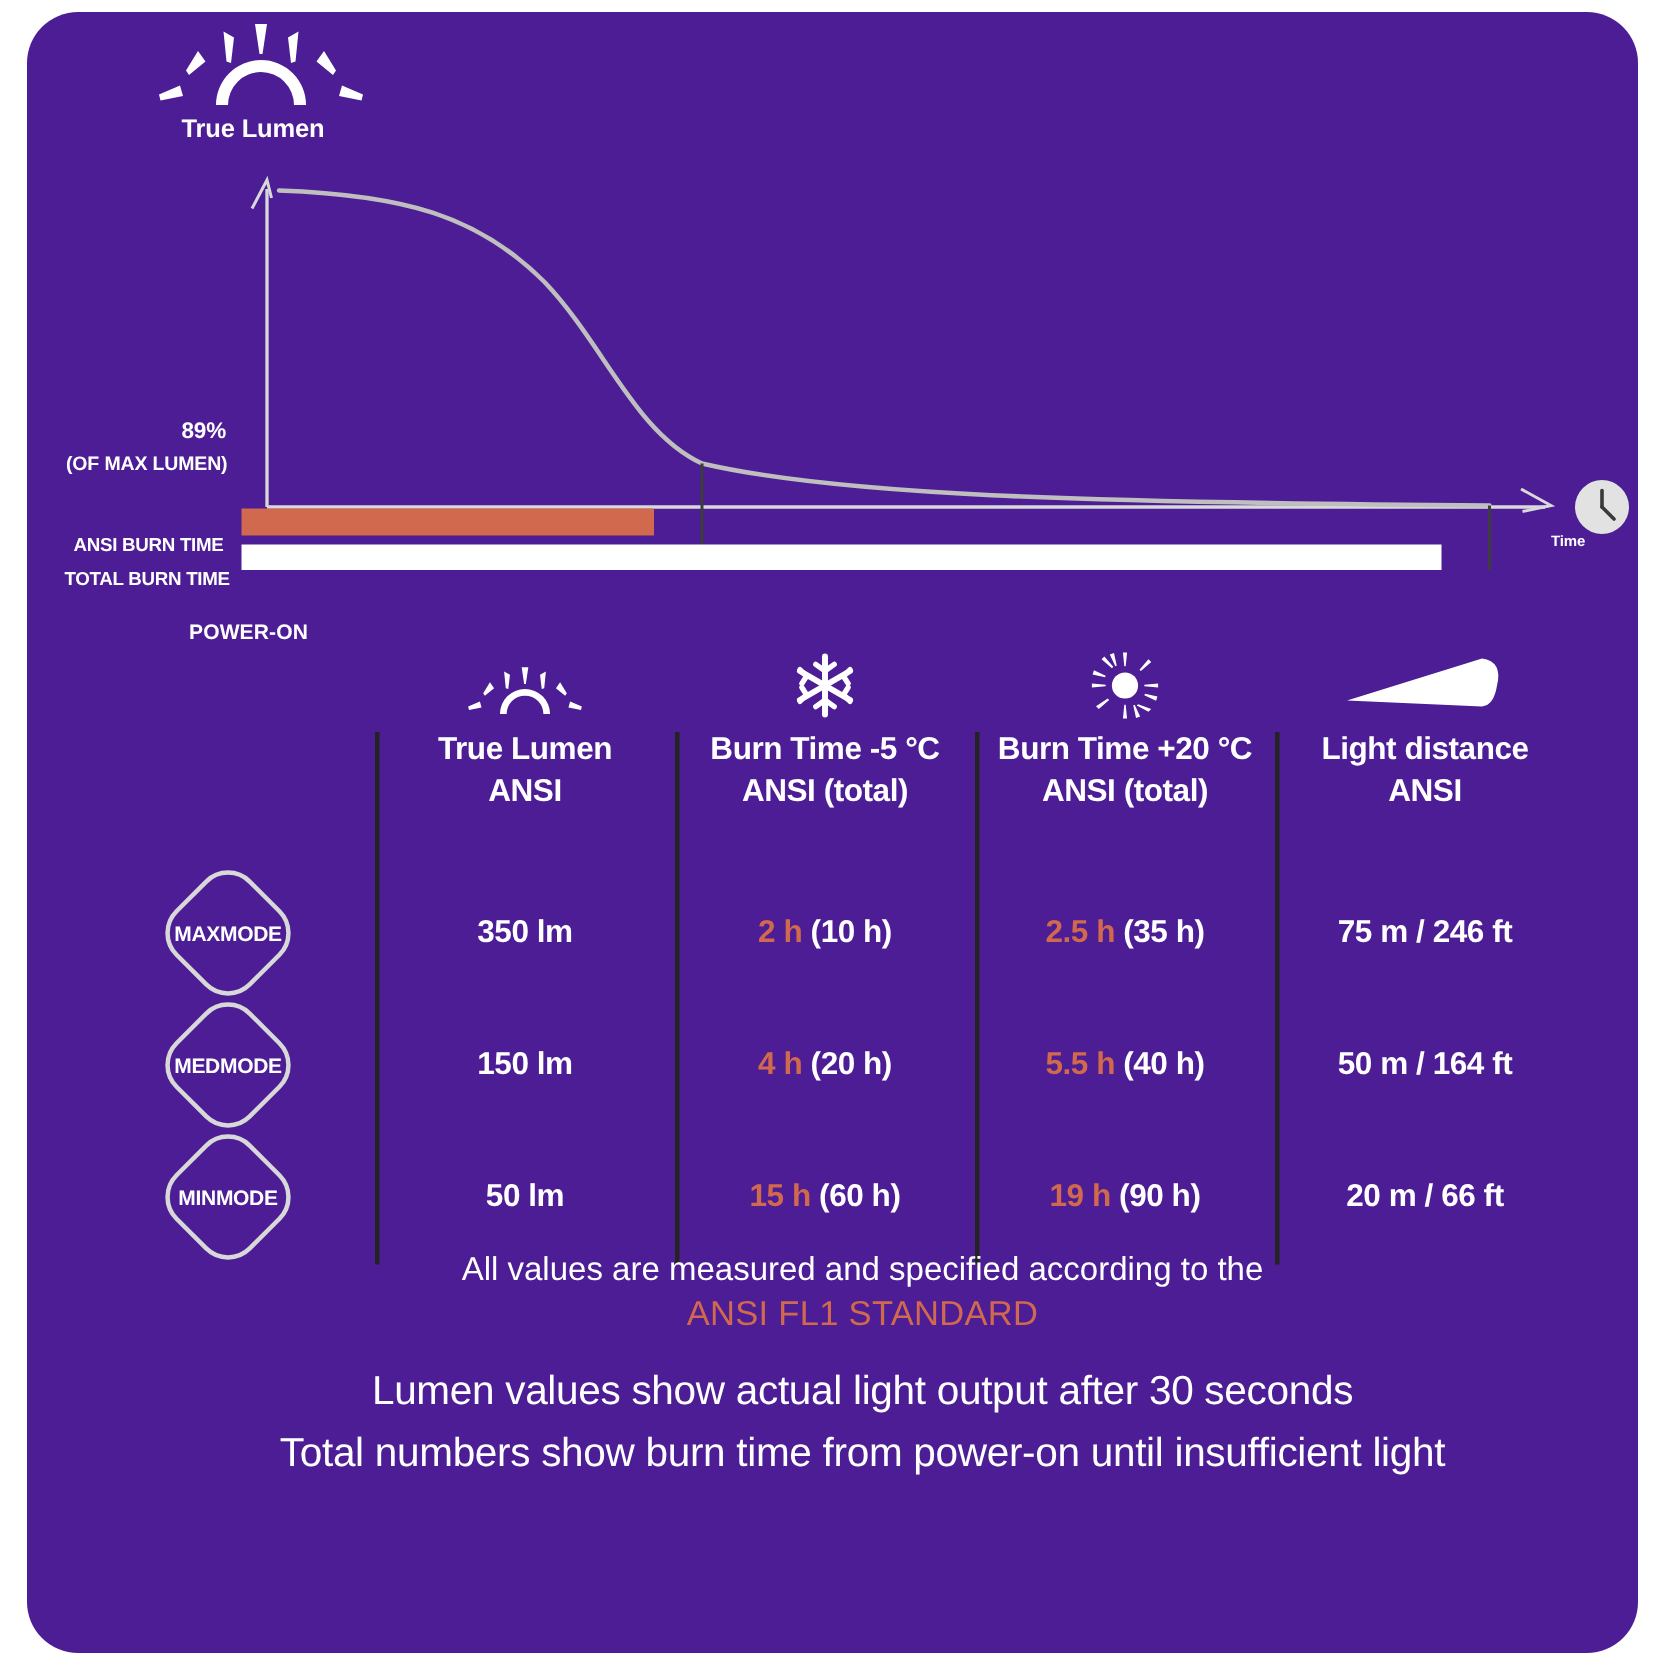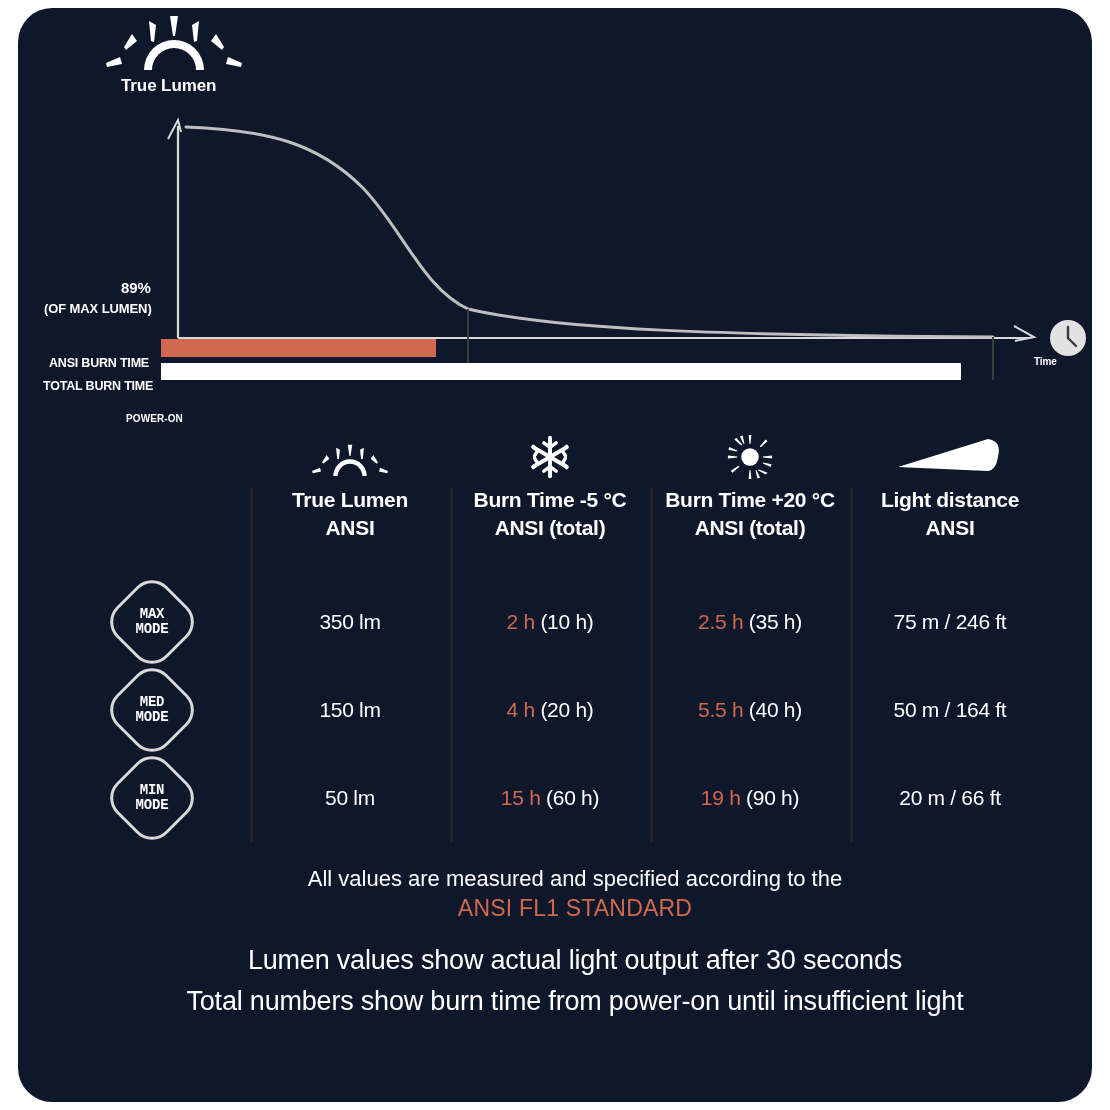--- a/index.html
+++ b/index.html
@@ -8,41 +8,41 @@
     margin: 0; padding: 0;
     width: 1110px; height: 1110px;
     background: #ffffff;
     font-family: "Liberation Sans", sans-serif;
     overflow: hidden;
   }
   .card {
     position: absolute;
     left: 18px; top: 8px;
     width: 1074px; height: 1094px;
-    background: #0f172a;
+    background: #4c1d95;
     border-radius: 34px;
   }
 
   
   .graph { position: absolute; left: 0; top: 0; width: 1074px; height: 420px; }
   .graph svg { position: absolute; left: 0; top: 0; }
 
   .lbl {
     position: absolute;
     color: #ffffff;
     font-weight: bold;
     letter-spacing: -0.1px;
     white-space: nowrap;
   }
   .true-lumen-cap { font-size: 17px; left: 103px; top: 68px; }
   .pct-10   { font-size: 15px; left: 103px; top: 271px; }
   .pct-max  { font-size: 13px; left: 26px;  top: 293px; }
   .ansi-bt  { font-size: 12.5px; left: 31px; top: 348px; letter-spacing: -0.2px; }
   .total-bt { font-size: 12.5px; left: 25px; top: 371px; letter-spacing: -0.2px; }
-  .power-on { font-size: 10px; left: 108px; top: 405px; letter-spacing: 0.1px; }
+  .power-on { font-size: 14px; left: 108px; top: 405px; letter-spacing: 0.1px; }
   .time-lbl { font-size: 10px; left: 1016px; top: 348px; }
 
   .bar {
     position: absolute;
     left: 143px;
     height: 18px;
   }
   .bar-ansi  { top: 331px; background: #d1694f; width: 275px; }
   .bar-total { top: 355px; background: #ffffff; width: 800px; height: 17px; }
 
@@ -72,43 +72,42 @@
     width: 72px; height: 72px;
   }
   .mode-badge .shape {
     position: absolute; inset: 0;
     border: 3px solid #d8d8d8;
     border-radius: 22px;
     transform: rotate(45deg);
   }
   .mode-badge .txt {
     position: absolute; inset: 0;
-    display: flex; flex-direction: column;
+    display: flex; flex-direction: row;
     align-items: center; justify-content: center;
     color: #ffffff; font-weight: bold; font-size: 14px; line-height: 15px;
     letter-spacing: -0.2px;
-    font-family: Liberation Mono, monospace;
   }
 
   .cell {
     position: absolute;
     width: 200px;
     text-align: center;
     color: #ffffff;
-    font-weight: normal;
+    font-weight: bold;
     font-size: 21px;
     letter-spacing: -0.3px;
     white-space: nowrap;
   }
   .cell .ansi { color: #d1694f; margin-top: 12px; }
 
   
   .footer {
     position: absolute;
-    left: 0; top: 855px; width: 1074px;
+    left: 0; top: 822px; width: 1074px;
     text-align: center;
     color: #ffffff;
     padding-left: 40px;
   }
   .f-small { font-size: 22px; line-height: 32px; }
   .f-std   { font-size: 23px; color: #d1694f; letter-spacing: 0.2px; }
   .f-big   { font-size: 27px; line-height: 41px; letter-spacing: -0.2px; }
 </style>
 </head>
 <body>

